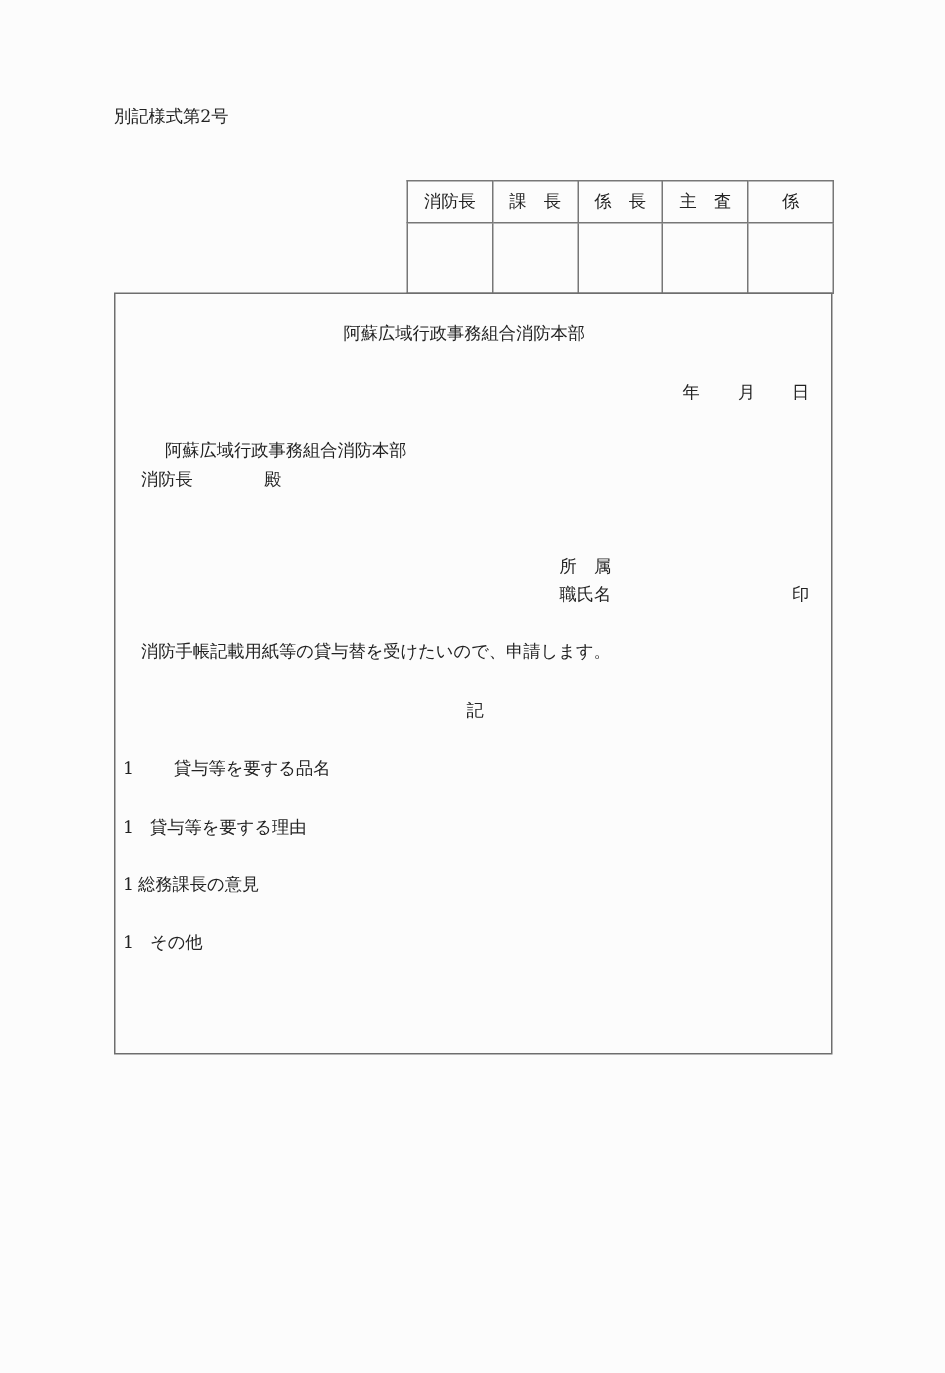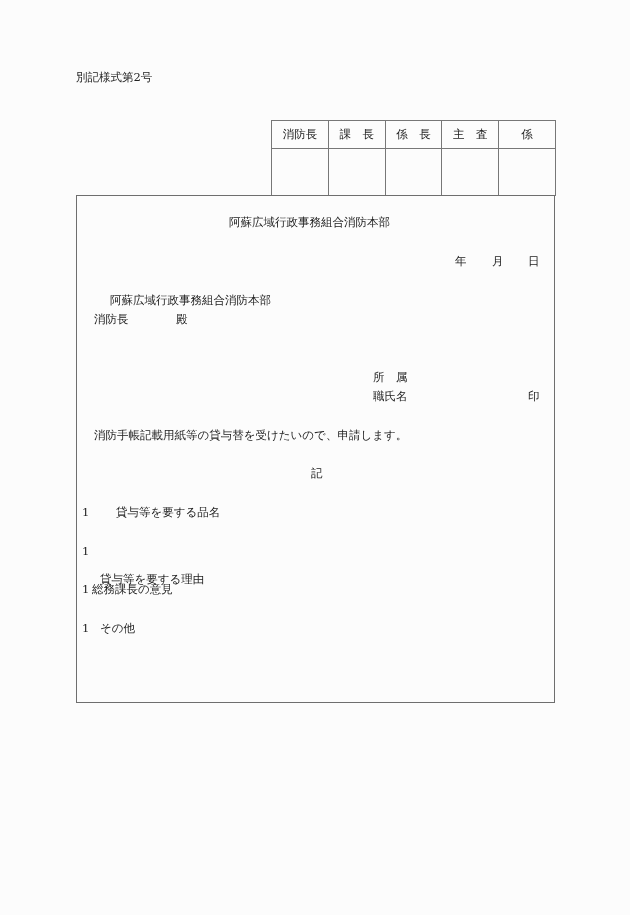--- a/index.html
+++ b/index.html
@@ -65,19 +65,19 @@
 <div class="abs t" style="left:528px; top:389px;">印</div>
 
 <div class="abs t" style="left:94px; top:428px;font-family:Liberation Serif, serif;">消防手帳記載用紙等の貸与替を受けたいので、申請します。</div>
 
 <div class="abs t" style="left:311px; top:466px;">記</div>
 
 <div class="abs t" style="left:82px; top:505px;">1</div>
 <div class="abs t" style="left:84px; top:505px;margin-left:32px;">貸与等を要する品名</div>
 
 <div class="abs t" style="left:82px; top:544px;">1</div>
-<div class="abs t" style="left:100px; top:572px;">貸与等を要する理由</div>
+<div class="abs t" style="left:100px; top:544px;">貸与等を要する理由</div>
 
 <div class="abs t" style="left:82px; top:582px;">1</div>
 <div class="abs t" style="left:92px; top:582px;">総務課長の意見</div>
 
 <div class="abs t" style="left:82px; top:621px;">1</div>
 <div class="abs t" style="left:100px; top:621px;">その他</div>
 
 </body></html>

